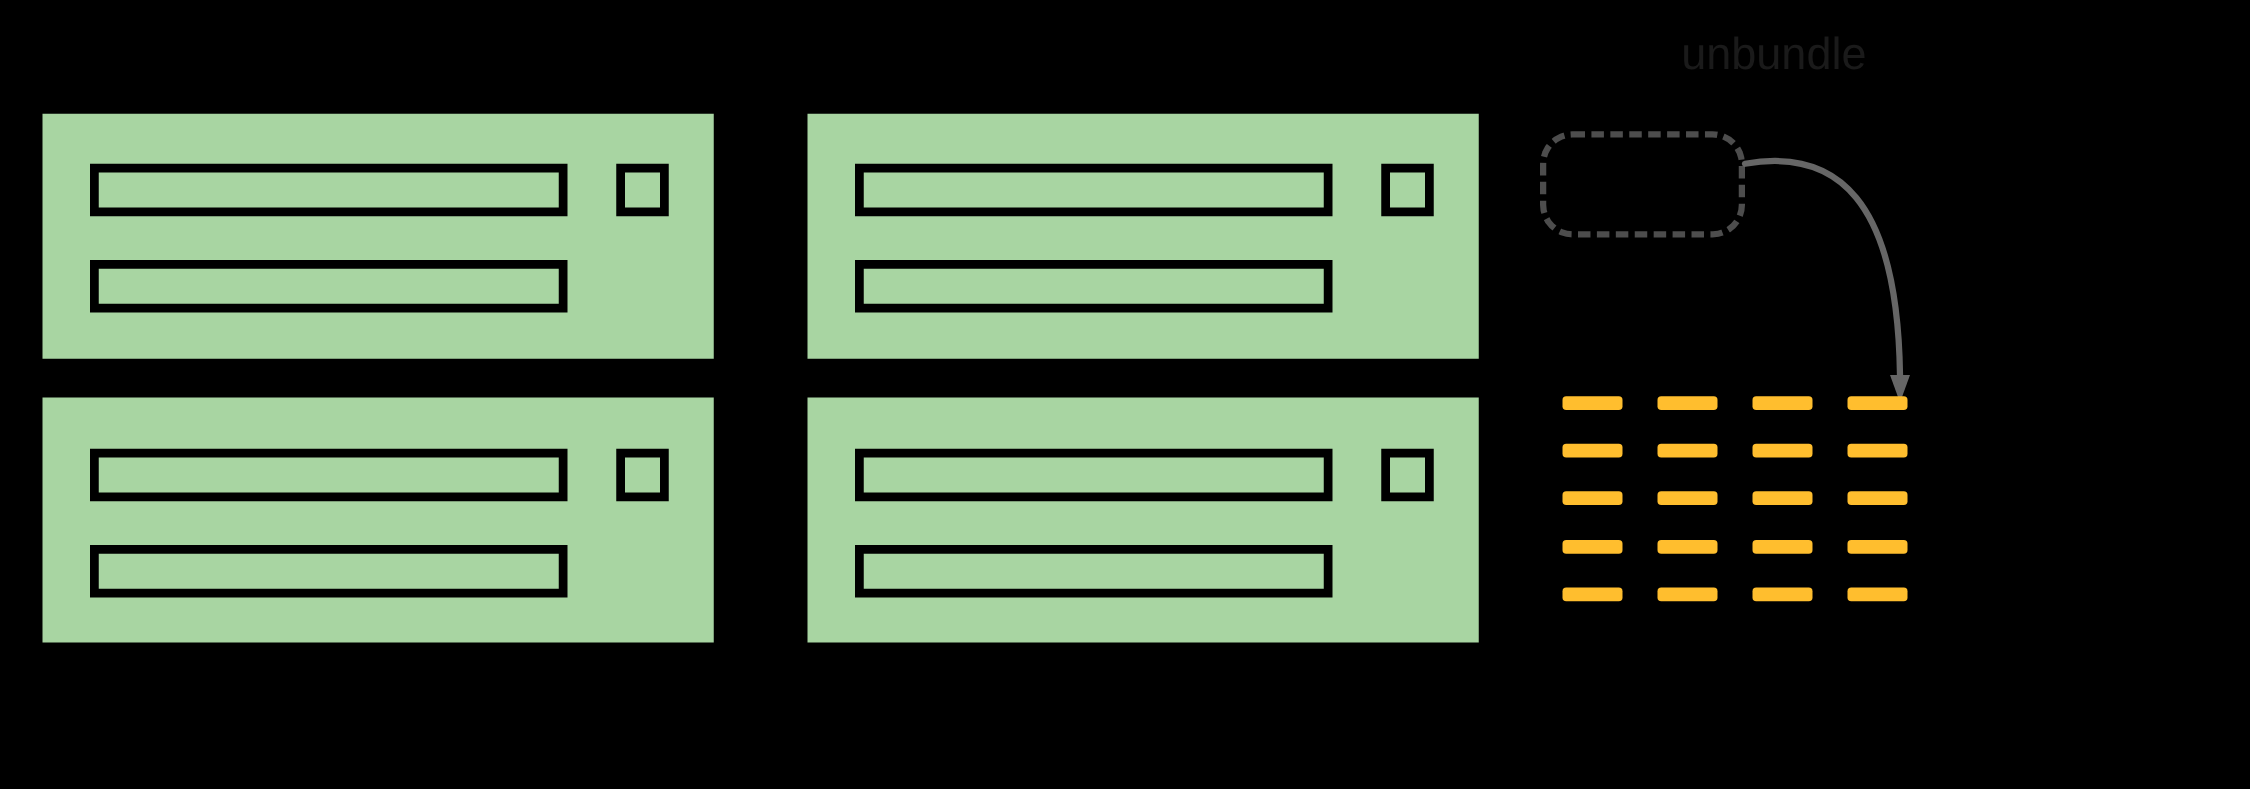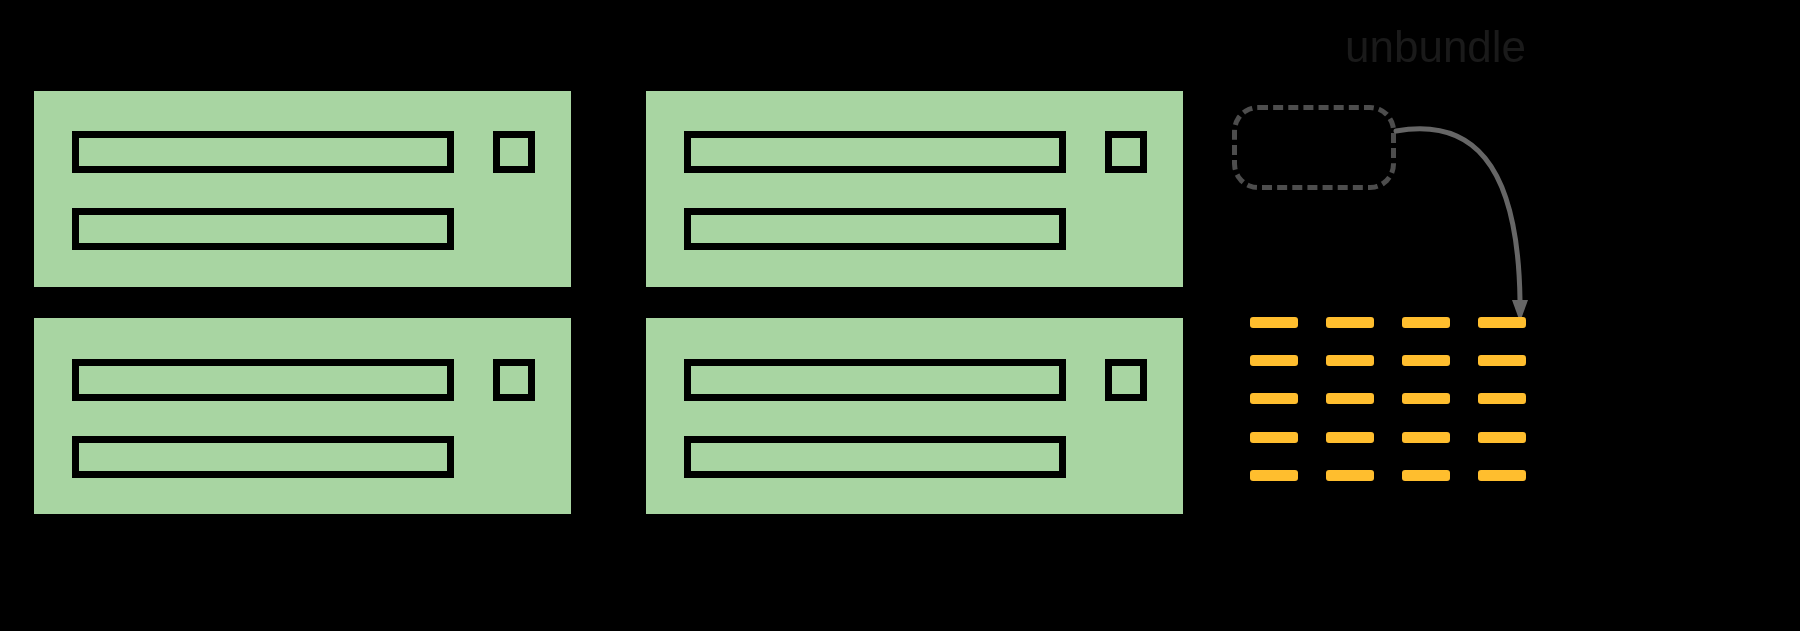--- a/index.html
+++ b/index.html
@@ -49,21 +49,21 @@
     position: absolute;
     box-sizing: border-box;
     border: 7px solid #000000;
     background: transparent;
   }
 
   
   .label-unbundle {
     position: absolute;
     color: #1a1a1a;
-    font-size: 44px;
+    font-size: 36px;
     font-family: "Liberation Sans", sans-serif;
     white-space: nowrap;
     letter-spacing: 0px;
   }
 
   
   .arrow-layer {
     position: absolute;
     left: 0;
     top: 0;

